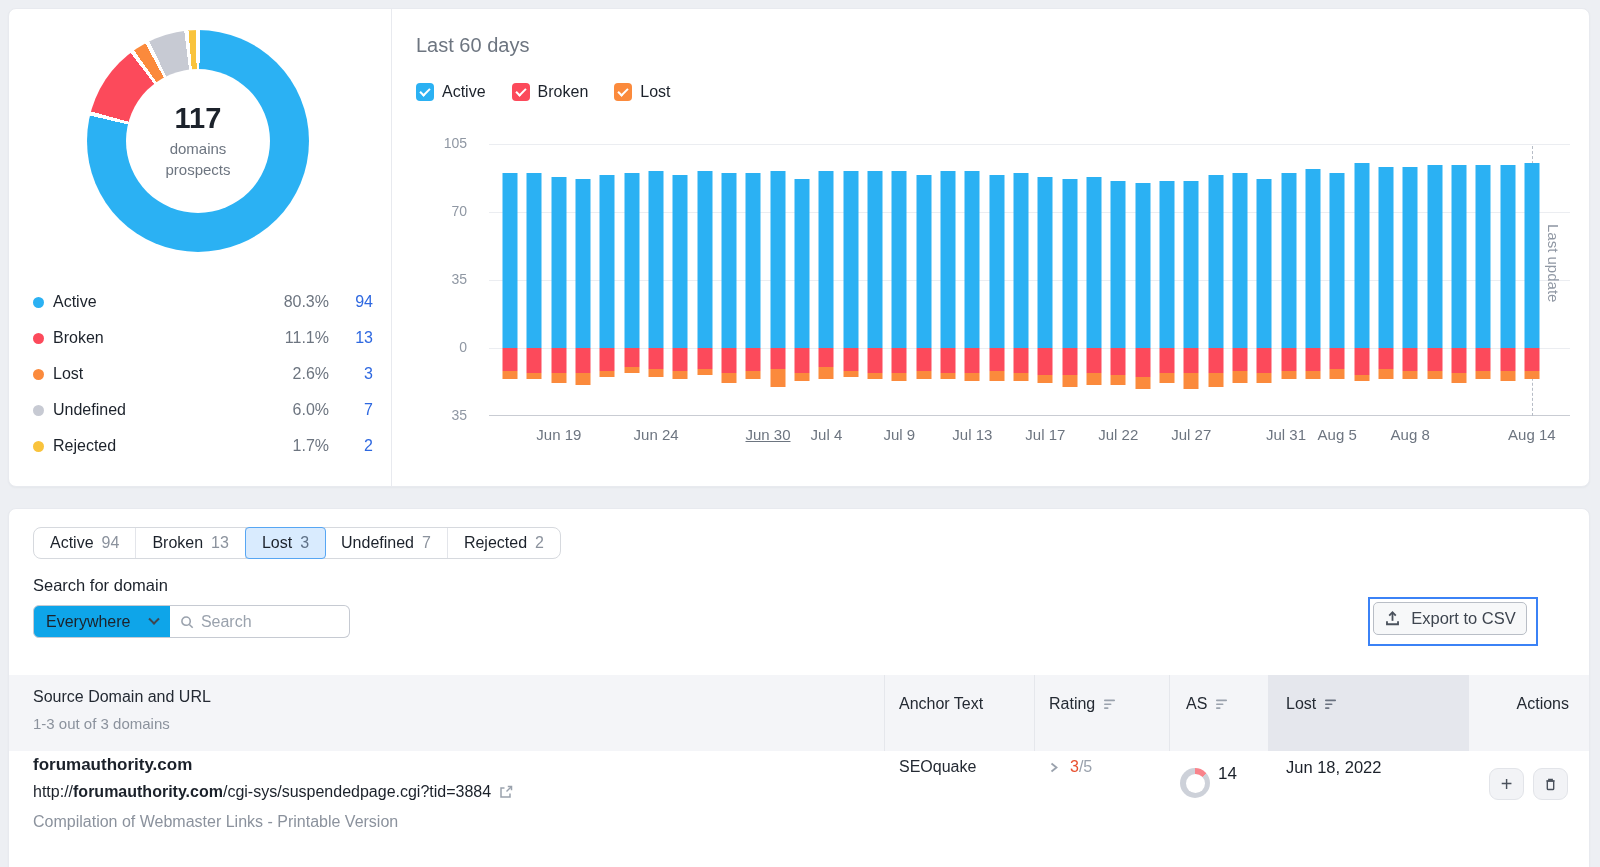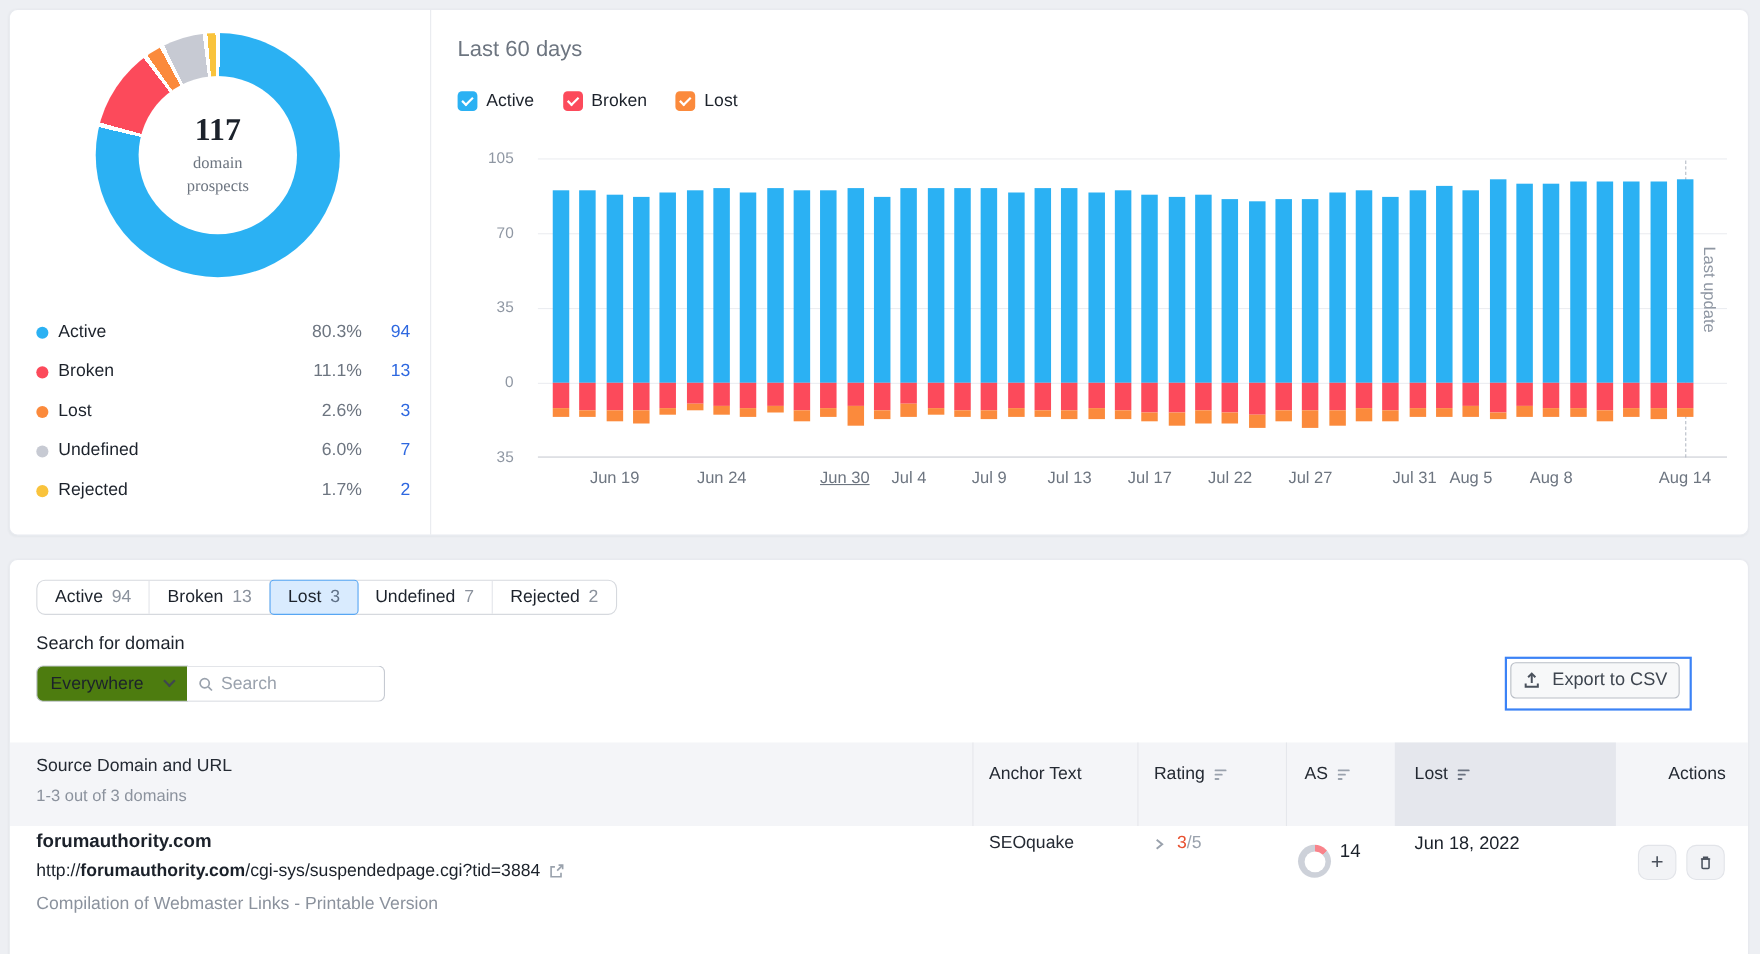--- a/index.html
+++ b/index.html
@@ -5,21 +5,21 @@
   * { margin:0; padding:0; box-sizing:border-box; }
   html,body { width:1600px; height:867px; background:#edeff3; overflow:hidden;
               font-family:"Liberation Sans", sans-serif; color:#1c222b; }
   .card { position:absolute; background:#fff; border:1px solid #e8eaef; border-radius:8px;
           box-shadow:0 1px 2px rgba(30,40,60,.04); }
   #top-card { left:8px; top:8px; width:1582px; height:479px; }
   #bottom-card { left:8px; top:508px; width:1582px; height:380px; }
 
   
   #left-sec { position:absolute; left:0; top:0; width:382px; height:100%; }
-  #donut { position:absolute; left:78px; top:21px; width:222px; height:222px; border-radius:50%;font-family:Liberation Serif, serif; }
+  #donut { position:absolute; left:78px; top:21px; width:222px; height:222px; border-radius:50%; }
   #donut-hole { position:absolute; inset:39px; background:#fff; border-radius:50%;
                 display:flex; flex-direction:column; align-items:center; justify-content:center; }
   #donut-total { font-size:29px; font-weight:bold; color:#1c222b; }
   #donut-caption { font-size:15px; color:#6d7580; text-align:center; width:100px; line-height:1.35; margin-top:4px; }
   #legend { position:absolute; left:24px; top:275px; width:340px; }
   .legend-row { display:flex; align-items:center; height:36px; font-size:16px; }
   .legend-dot { width:11px; height:11px; border-radius:50%; margin-right:9px; flex:none; }
   .legend-label { flex:1; color:#1c222b; }
   .legend-pct { width:64px; text-align:right; color:#6d7580; }
   .legend-count { width:44px; text-align:right; color:#2e68e0; cursor:pointer; }
@@ -47,21 +47,21 @@
   
   #tabs { position:absolute; left:24px; top:18px; display:inline-flex; background:#fff;
           border:1px solid #d6d9de; border-radius:8px; height:32px; align-items:stretch; }
   .tab { display:flex; align-items:center; padding:0 16px; font-size:16px; color:#1c222b;
          cursor:pointer; border-right:1px solid #e3e5ea; position:relative; }
   .tab:last-child { border-right:none; }
   .tab .cnt { color:#8b929d; margin-left:8px; }
   .tab.selected { background:#d9ebfe; border:1px solid #57a6f3; border-radius:4px; margin:-1px; z-index:2; }
   .tab.selected .cnt { color:#5f7187; }
   #search-label { position:absolute; left:24px; top:67px; font-size:16.5px; color:#1c222b; }
-  #scope-dd { position:absolute; left:24px; top:96px; width:138px; height:33px; background:#4d7c0f;
+  #scope-dd { position:absolute; left:24px; top:96px; width:138px; height:33px; background:#0ea5e9;
               border:1px solid #c6cad2; border-radius:6px 0 0 6px; display:flex; align-items:center;
               padding:0 12px; font-size:16px; gap:10px; cursor:pointer; }
   #scope-dd .chev { width:8px; height:8px; border-right:2px solid #3f4650; border-bottom:2px solid #3f4650;
                     transform:rotate(45deg) translate(-2px,-2px); margin-left:auto; }
   #search-box { position:absolute; left:161px; top:96px; width:180px; height:33px; background:#fff;
                 border:1px solid #c6cad2; border-left:none; border-radius:0 6px 6px 0;
                 display:flex; align-items:center; padding:0 10px; gap:7px; }
   #search-box input { border:none; outline:none; width:100%; font-size:16px; font-family:inherit; color:#1c222b; }
   #search-box input::placeholder { color:#9aa2ad; }
   #export-annot { position:absolute; left:1359px; top:88px; width:170px; height:49px;
@@ -102,21 +102,21 @@
 </style>
 </head>
 <body>
 
 <div class="card" id="top-card">
 
   <div id="left-sec">
     <div id="donut" style="background: conic-gradient(rgb(255, 255, 255) 0deg, rgb(255, 255, 255) 1.1deg, rgb(43, 177, 243) 1.1deg, rgb(43, 177, 243) 283.27deg, rgb(255, 255, 255) 283.27deg, rgb(255, 255, 255) 284.37deg, rgb(255, 255, 255) 284.37deg, rgb(255, 255, 255) 285.47deg, rgb(252, 74, 91) 285.47deg, rgb(252, 74, 91) 322.597deg, rgb(255, 255, 255) 322.597deg, rgb(255, 255, 255) 323.697deg, rgb(255, 255, 255) 323.697deg, rgb(255, 255, 255) 324.797deg, rgb(251, 138, 60) 324.797deg, rgb(251, 138, 60) 331.673deg, rgb(255, 255, 255) 331.673deg, rgb(255, 255, 255) 332.773deg, rgb(255, 255, 255) 332.773deg, rgb(255, 255, 255) 333.873deg, rgb(199, 202, 211) 333.873deg, rgb(199, 202, 211) 352.85deg, rgb(255, 255, 255) 352.85deg, rgb(255, 255, 255) 353.95deg, rgb(255, 255, 255) 353.95deg, rgb(255, 255, 255) 355.05deg, rgb(249, 195, 60) 355.05deg, rgb(249, 195, 60) 358.9deg, rgb(255, 255, 255) 358.9deg, rgb(255, 255, 255) 360deg);">
       <div id="donut-hole">
         <div id="donut-total">117</div>
-        <div id="donut-caption">domain prospects</div>
+        <div id="donut-caption">domains prospects</div>
       </div>
     </div>
     <div id="legend">
         <div class="legend-row">
           <span class="legend-dot" style="background:#2bb1f3"></span>
           <span class="legend-label">Active</span>
           <span class="legend-pct">80.3%</span>
           <span class="legend-count">94</span>
         </div>
         <div class="legend-row">

